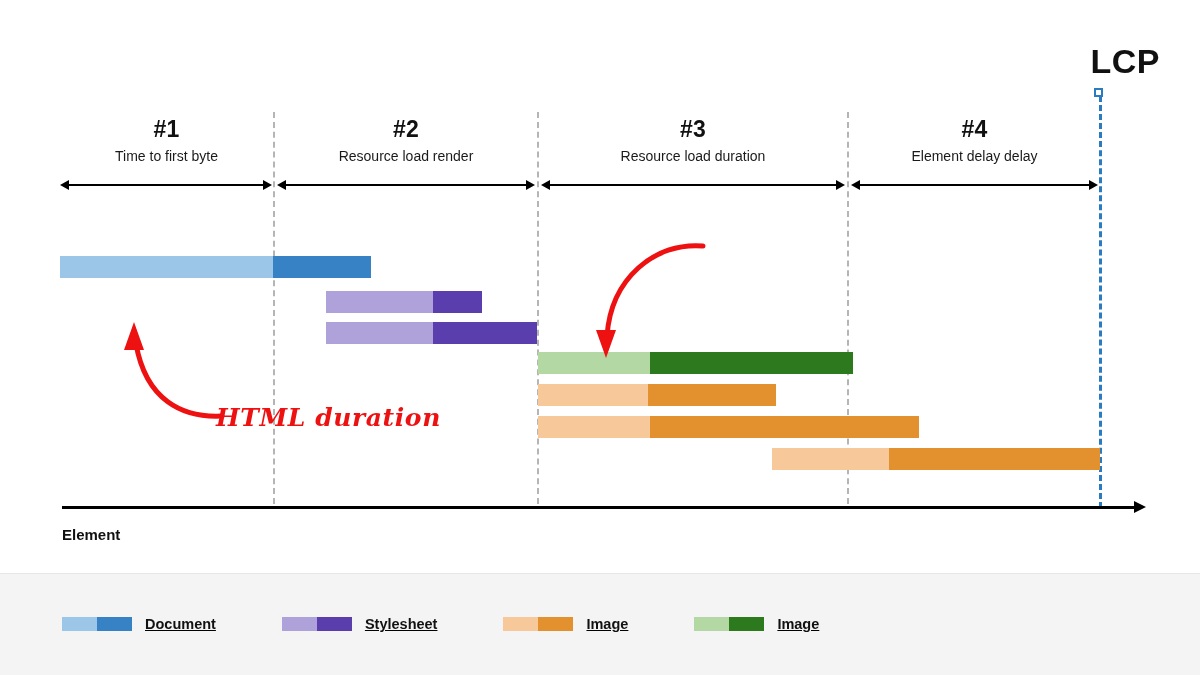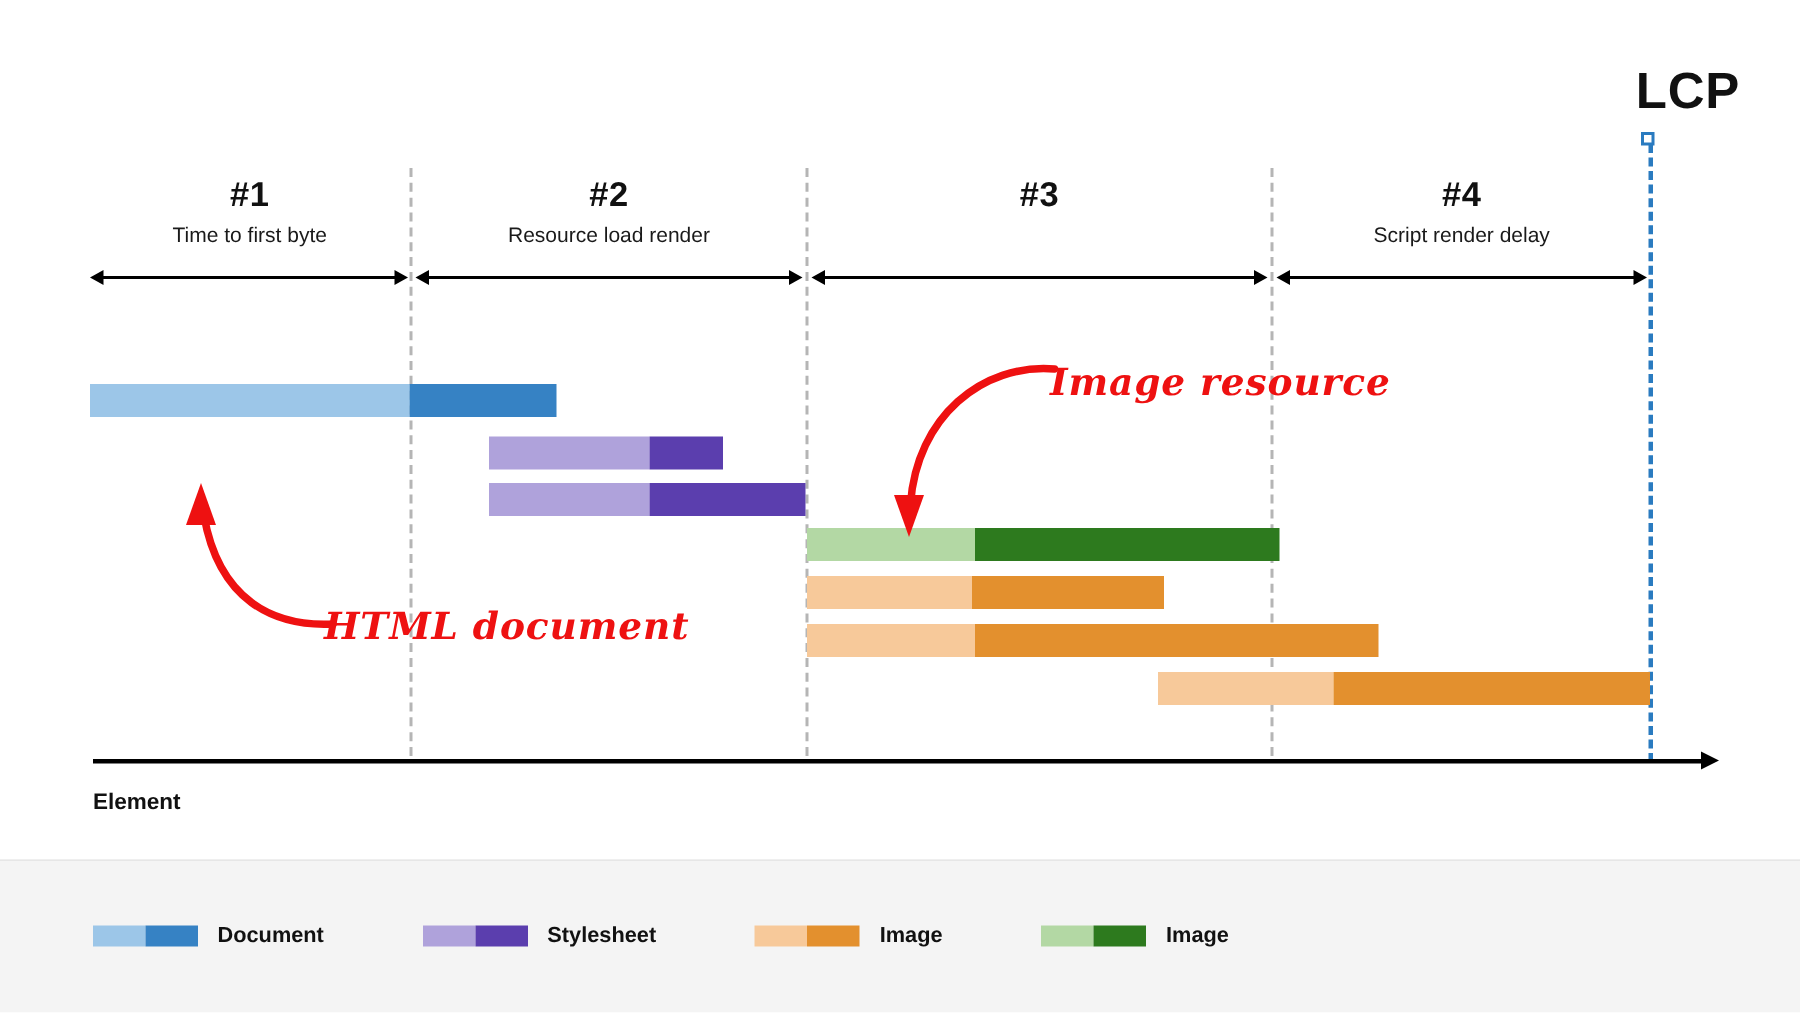--- a/index.html
+++ b/index.html
@@ -173,20 +173,21 @@
     height: 102px;
     background: #f4f4f4;
     border-top: 1px solid #e6e6e6;
   }
   .legend-row {
     position: absolute;
     left: 62px;
     top: 42px;
     display: flex;
     align-items: flex-start;
+    text-decoration: underline;
   }
   .legend-item {
     display: flex;
     align-items: center;
     margin-right: 66px;
   }
   .legend-swatch {
     display: flex;
     width: 70px;
     height: 14px;
@@ -230,30 +231,31 @@
       <div class="phase-name">Resource load render</div>
     </div>
     <div class="arrow" style="left:277px;width:258px">
       <div class="head l"></div>
       <div class="shaft"></div>
       <div class="head r"></div>
     </div>
 
     <div class="phase" style="left:541px;width:304px">
       <div class="phase-num">#3</div>
+      <div class="phase-name">Resource load duration</div>
     </div>
     <div class="arrow" style="left:541px;width:304px">
       <div class="head l"></div>
       <div class="shaft"></div>
       <div class="head r"></div>
     </div>
 
     <div class="phase" style="left:851px;width:247px">
       <div class="phase-num">#4</div>
-      <div class="phase-name">Script render delay</div>
+      <div class="phase-name">Element delay delay</div>
     </div>
     <div class="arrow" style="left:851px;width:247px">
       <div class="head l"></div>
       <div class="shaft"></div>
       <div class="head r"></div>
     </div>
 
     <div id="bars">
         <div class="bar" style="left: 60px; top: 256px; width: 311px;">
           <div class="seg" style="width: 213px; background: rgb(156, 198, 232);"></div>
@@ -282,27 +284,26 @@
         <div class="bar" style="left: 772px; top: 448px; width: 328px;">
           <div class="seg" style="width: 117px; background: rgb(247, 201, 154);"></div>
           <div class="seg" style="width: 211px; background: rgb(227, 144, 46);"></div>
         </div>
       </div>
 
     <svg class="annot-arrow" width="120" height="140" style="left:110px;top:288px" viewBox="0 0 120 140">
       <path d="M112,128 C72,130 36,112 26,56" fill="none" stroke="#ee1111" stroke-width="5" stroke-linecap="round"></path>
       <path d="M24,34 L34,62 L14,62 Z" fill="#ee1111"></path>
     </svg>
-    <div class="annot" style="left:216px;top:403px">HTML document</div>
+    <div class="annot" style="left:216px;top:403px">HTML duration</div>
 
     <svg class="annot-arrow" width="130" height="135" style="left:585px;top:232px" viewBox="0 0 130 135">
       <path d="M118,14 C70,10 26,46 22,104" fill="none" stroke="#ee1111" stroke-width="5" stroke-linecap="round"></path>
       <path d="M21,126 L11,98 L31,98 Z" fill="#ee1111"></path>
     </svg>
-    <div class="annot" style="left:700px;top:240px">Image resource</div>
 
     <div class="axis"></div>
     <div class="axis-head"></div>
     <div class="axis-label">Element</div>
   </div>
 
   <div id="legend">
     <div class="legend-row" id="legend-row">
         <div class="legend-item">
           <div class="legend-swatch">

